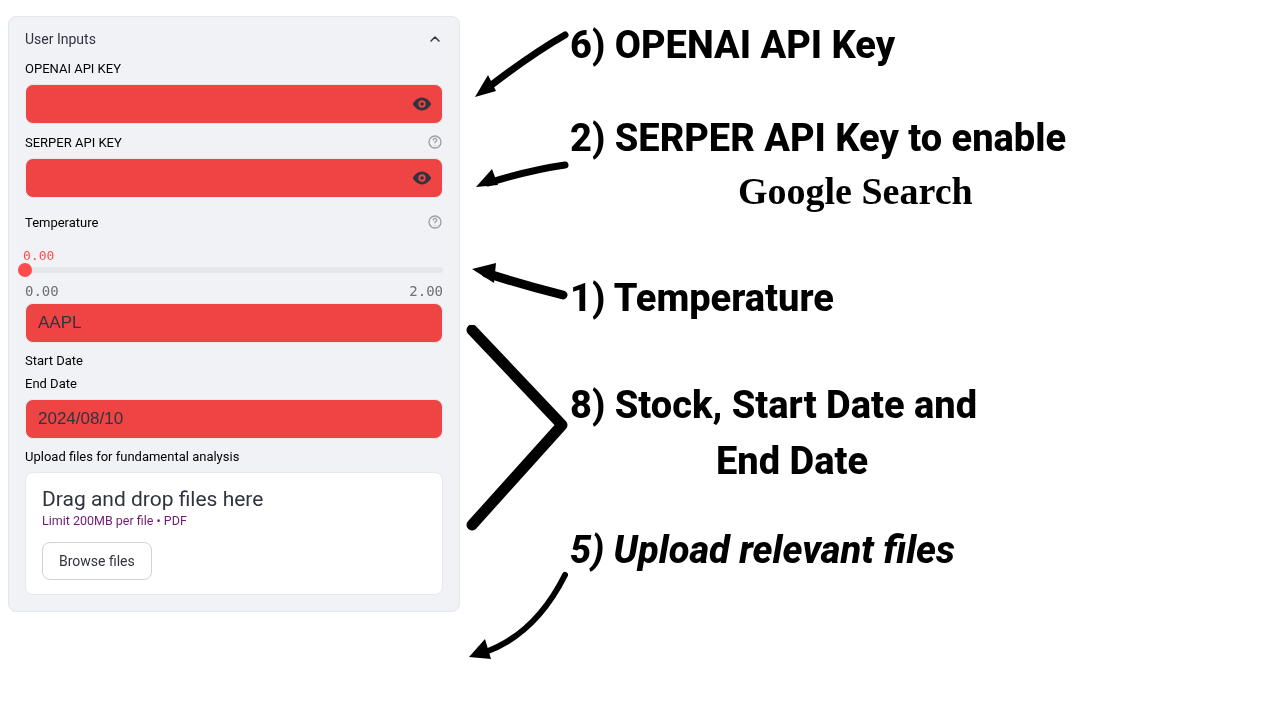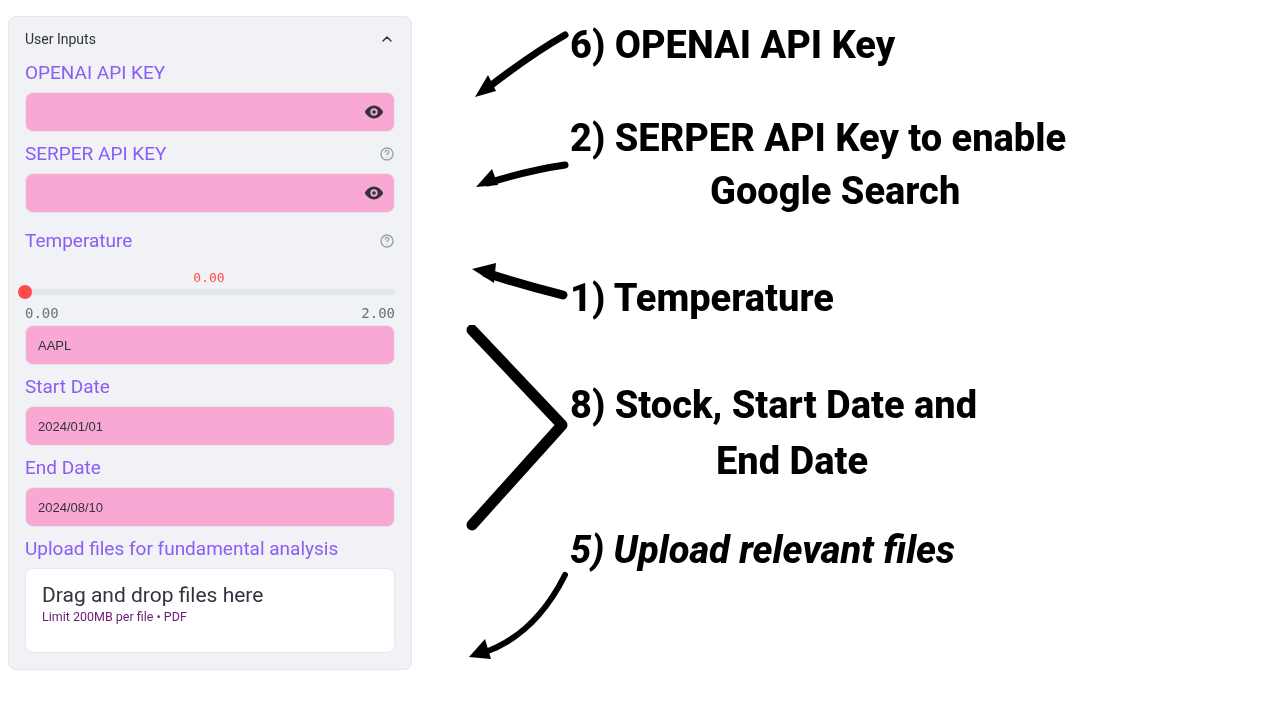--- a/index.html
+++ b/index.html
@@ -8,21 +8,21 @@
     background: #fff;
     width: 1280px;
     height: 720px;
     position: relative;
     overflow: hidden;
   }
   .sidebar {
     position: absolute;
     left: 8px;
     top: 16px;
-    width: 404px;
+    width: 452px;
     background: #f0f2f6;
     border: 1px solid #e3e6ea;
     border-radius: 8px;
     padding: 14px 16px 16px 16px;
   }
   .section-header {
     display: flex;
     justify-content: space-between;
     align-items: center;
     font-size: 14px;
@@ -35,49 +35,49 @@
     display:inline-block;
   }
   .label-row {
     display:flex;
     justify-content:space-between;
     align-items:center;
     margin-top: 8px;
     margin-bottom: 8px;
   }
   .field-label {
-    font-size: 19px;
-    color: #8b5cf6;
+    font-size: 13px;
+    color: #000000;
   }
   .help-icon {
     width:16px;height:16px;
     color:#9aa0a6;
   }
   .text-input {
     width:100%;
-    background:#f9a8d4;
+    background:#ef4444;
     border:1px solid #e6e8eb;
     border-radius:8px;
     height:40px;
     padding: 0 44px 0 12px;
-    font-size:13px;
+    font-size:17px;
     color:#31333f;
     outline:none;
   }
   .input-wrap { position:relative; margin-bottom: 10px;}
   .eye-icon {
     position:absolute;
     right:10px;
     top:50%;
     transform:translateY(-50%);
     width:22px;height:22px;
     color:#31333f;
     cursor:pointer;
   }
-  .slider-block { margin-top: 18px; text-align: center; }
+  .slider-block { margin-top: 18px; }
   .slider-val {
     font-family: ui-monospace, "SFMono-Regular", Menlo, monospace;
     font-size: 13px;
     color: #ff4b4b;
     margin-left: -2px;
   }
   .slider-track {
     position:relative;
     height: 6px;
     background:#e3e6ea;
@@ -206,44 +206,42 @@
     </div>
   </div>
 
   <div class="input-wrap">
     <input type="text" class="text-input" value="AAPL" style="">
   </div>
 
   <div class="label-row">
     <span class="field-label">Start Date</span>
   </div>
-  <div class="input-wrap">
-    <input type="text" class="text-input" value="2024/01/01" style="">
-  </div>
 
   <div class="label-row">
     <span class="field-label">End Date</span>
   </div>
   <div class="input-wrap">
     <input type="text" class="text-input" value="2024/08/10" style="">
   </div>
 
   <div class="label-row">
     <span class="field-label">Upload files for fundamental analysis</span>
   </div>
   <div class="upload-box">
     <div class="drop-text">Drag and drop files here</div>
     <div class="limit-text">Limit 200MB per file • PDF</div>
+    <div class="browse-btn">Browse files</div>
   </div>
 
 </div>
 
 <div class="annot" style="left:570px; top:22px;">6) OPENAI API Key</div>
 <div class="annot" style="left:570px; top:115px;">2) SERPER API Key to enable</div>
-<div class="annot" style="left:710px; top:168px;">Google Search</div>
+<div class="annot" style="left:738px; top:168px;font-family:Liberation Serif, serif;">Google Search</div>
 <div class="annot" style="left:570px; top:275px;">1) Temperature</div>
 <div class="annot" style="left:570px; top:382px;">8) Stock, Start Date and</div>
 <div class="annot" style="left:716px; top:438px;">End Date</div>
 <div class="annot" style="left:570px; top:527px;font-style:italic;">5) Upload relevant files</div>
 
 <svg class="arrow-svg" style="left:470px; top:25px;" width="100" height="80" viewBox="0 0 100 80">
   <path d="M95 10 Q60 30 15 65" stroke="#000" stroke-width="7" fill="none" stroke-linecap="round"></path>
   <polygon points="5,72 26,66 18,50" fill="#000"></polygon>
 </svg>
 

